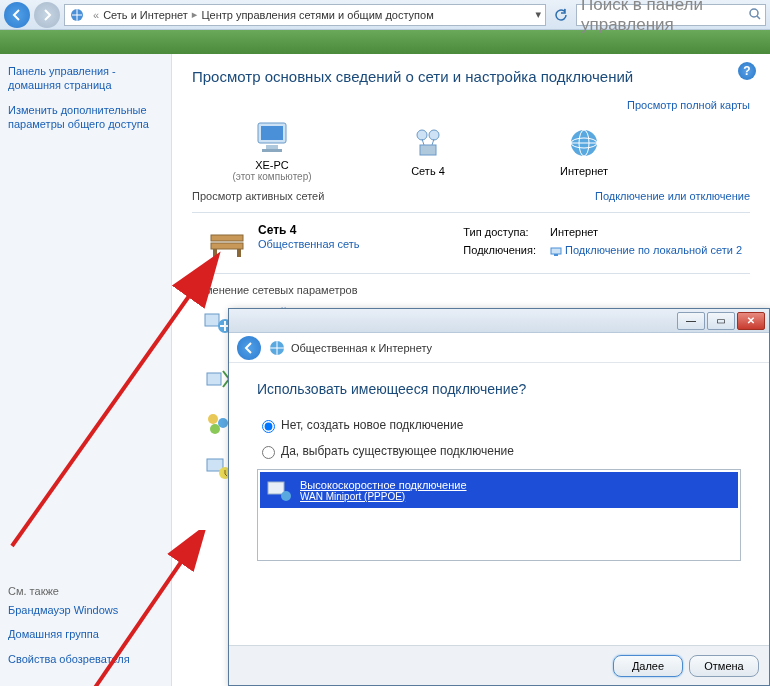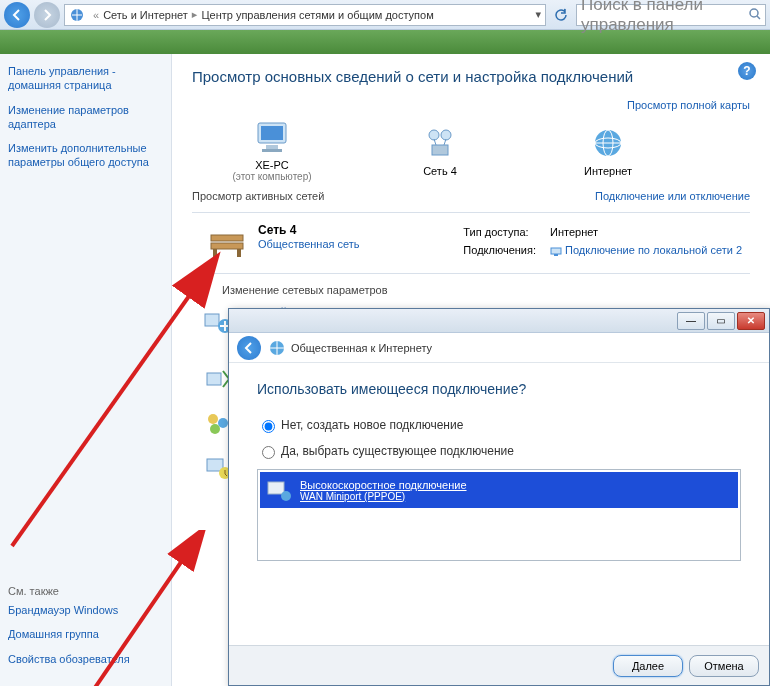--- a/index.html
+++ b/index.html
@@ -24,40 +24,40 @@
 .sidebar { width: 172px; background: #f2f6fa; border-right: 1px solid #d8e0ea; padding: 10px 8px; display: flex; flex-direction: column; }
 .sidebar a { color: #1a5fb4; text-decoration: none; display: block; margin-bottom: 10px; font-size: 11px; line-height: 1.3; }
 .sidebar .spacer { flex: 1; }
 .sidebar .footer-h { color: #666; font-size: 11px; margin-bottom: 6px; }
 
 .content { flex: 1; padding: 14px 20px 0 20px; position: relative; }
 .help-icon { position: absolute; top: 8px; right: 14px; width: 18px; height: 18px; border-radius: 50%; background: radial-gradient(#5aa0e6, #2776c8); color: #fff; display: flex; align-items: center; justify-content: center; font-size: 12px; font-weight: bold; }
 h1.page-title { font-size: 15px; font-weight: normal; color: #1a4a7a; margin: 0 0 14px 0; }
 .map-row { display: flex; align-items: center; justify-content: space-between; }
 .map-link { color: #1a5fb4; font-size: 11px; }
-.net-map { display: flex; align-items: center; gap: 48px; margin: 6px 0 6px 20px; }
+.net-map { display: flex; align-items: center; gap: 36px; margin: 6px 0 6px 20px; }
 .node { text-align: center; font-size: 11px; width: 120px; }
 .node .icn { height: 40px; display: flex; align-items: center; justify-content: center; margin-bottom: 2px; }
 .node .sub { color: #777; font-size: 10px; }
 
 .section-row { display: flex; align-items: center; justify-content: space-between; font-size: 11px; margin: 8px 0 4px 0; }
 .section-row .lbl { color: #444; }
 .section-row a { color: #1a5fb4; }
 
 .active-net { display: flex; margin: 6px 0 6px 10px; }
 .bench-icon { width: 50px; height: 40px; display: flex; align-items: center; justify-content: center; }
 .active-net .info { margin-left: 6px; }
 .active-net .name { font-weight: bold; font-size: 12px; }
 .active-net .type { color: #777; font-size: 11px; }
 .active-net .props { margin-left: auto; font-size: 11px; }
 .active-net .props td { padding: 1px 6px; vertical-align: top; }
 .active-net .props a { color: #1a5fb4; }
 
 hr.sep { border: none; border-top: 1px solid #d8e0ea; margin: 10px 0; }
-.sect-h { font-size: 11px; color: #444; margin-bottom: 10px; margin-left: 30px; }
+.sect-h { font-size: 11px; color: #444; margin-bottom: 10px; }
 
 .task { display: flex; margin: 0 0 12px 8px; }
 .task .ticon { width: 36px; height: 32px; display: flex; align-items: center; justify-content: center; flex-shrink: 0; }
 .task .tbody { margin-left: 4px; }
 .task a.tlink { color: #1a5fb4; font-size: 12px; display: block; margin-bottom: 2px; }
 .task .tdesc { color: #555; font-size: 11px; line-height: 1.3; }
 
 
 .red-arrow { position: absolute; left: 8px; top: 530px; pointer-events: none; }
 
@@ -128,21 +128,20 @@
         </svg>
     </span>
   </div>
 </div>
 <div class="menubar"></div>
 
 <div class="main">
 
   <div class="sidebar">
     <a>Панель управления - домашняя страница</a>
-    <a>Изменение параметров адаптера</a>
     <a>Изменить дополнительные параметры общего доступа</a>
     <div class="spacer"></div>
     <div class="footer-h">См. также</div>
     <a>Брандмауэр Windows</a>
     <a>Домашняя группа</a>
     <a>Свойства обозревателя</a>
   </div>
 
   <div class="content">
     <div class="help-icon">?</div>

